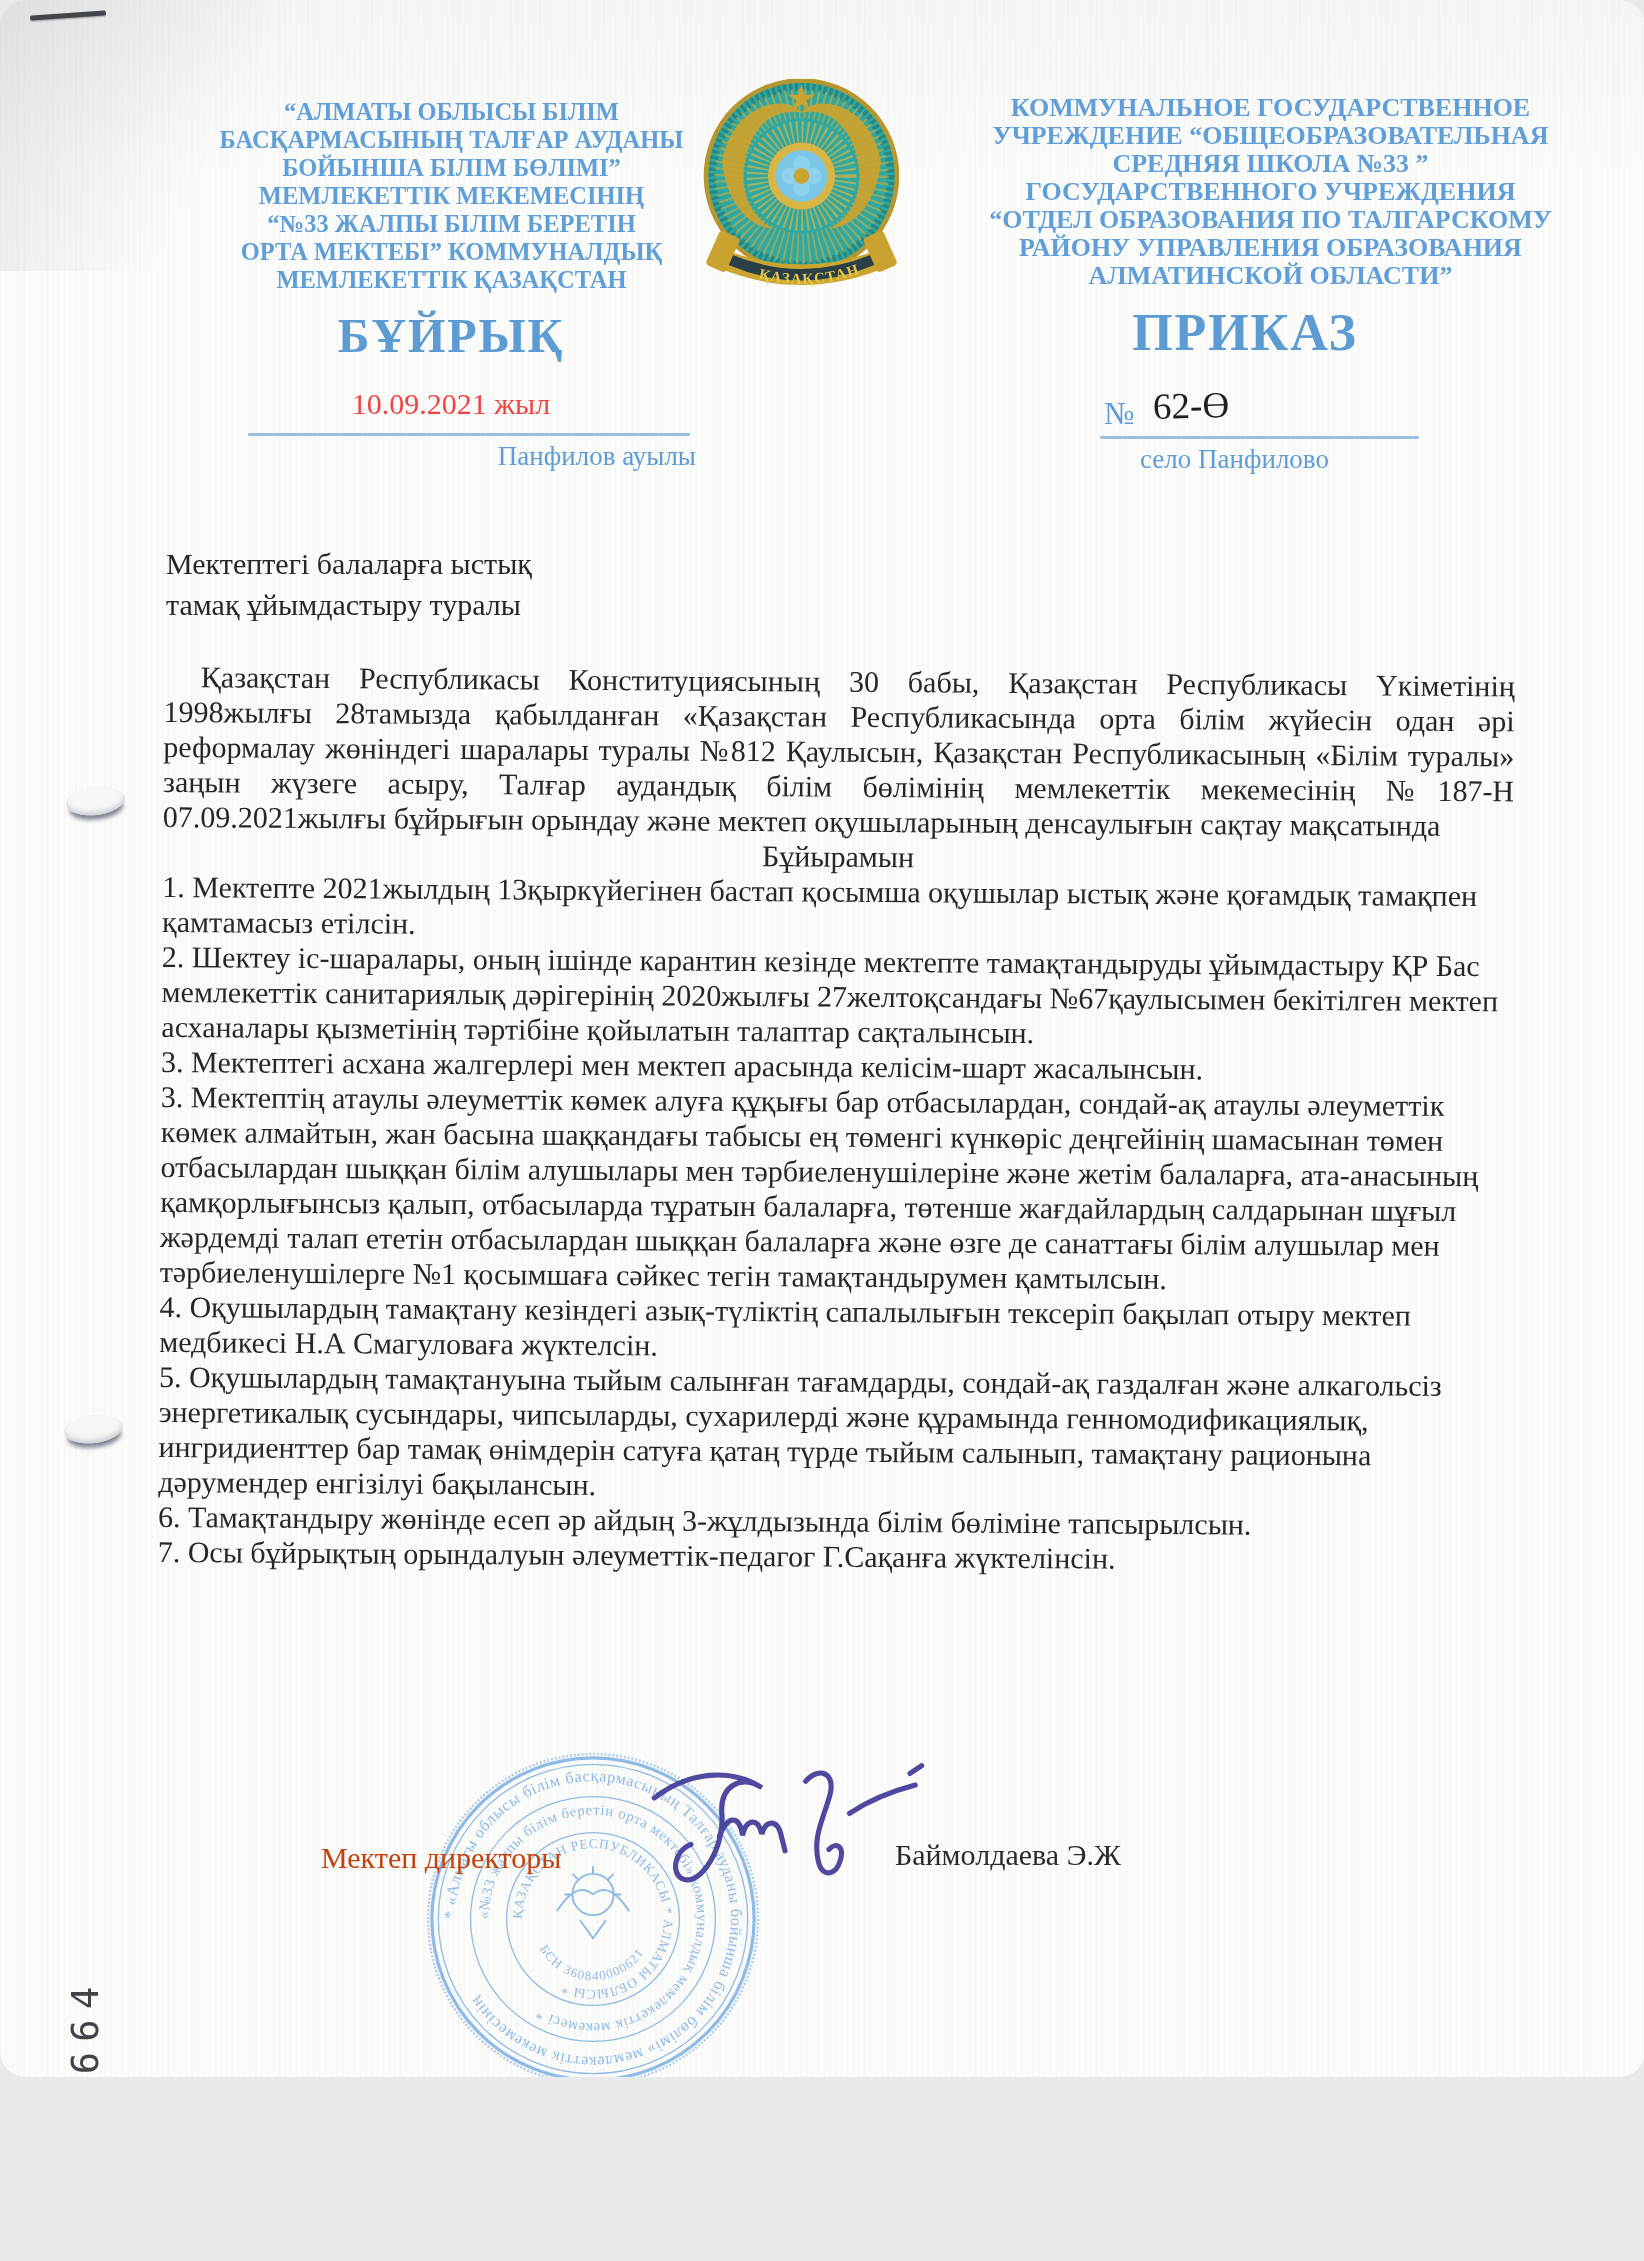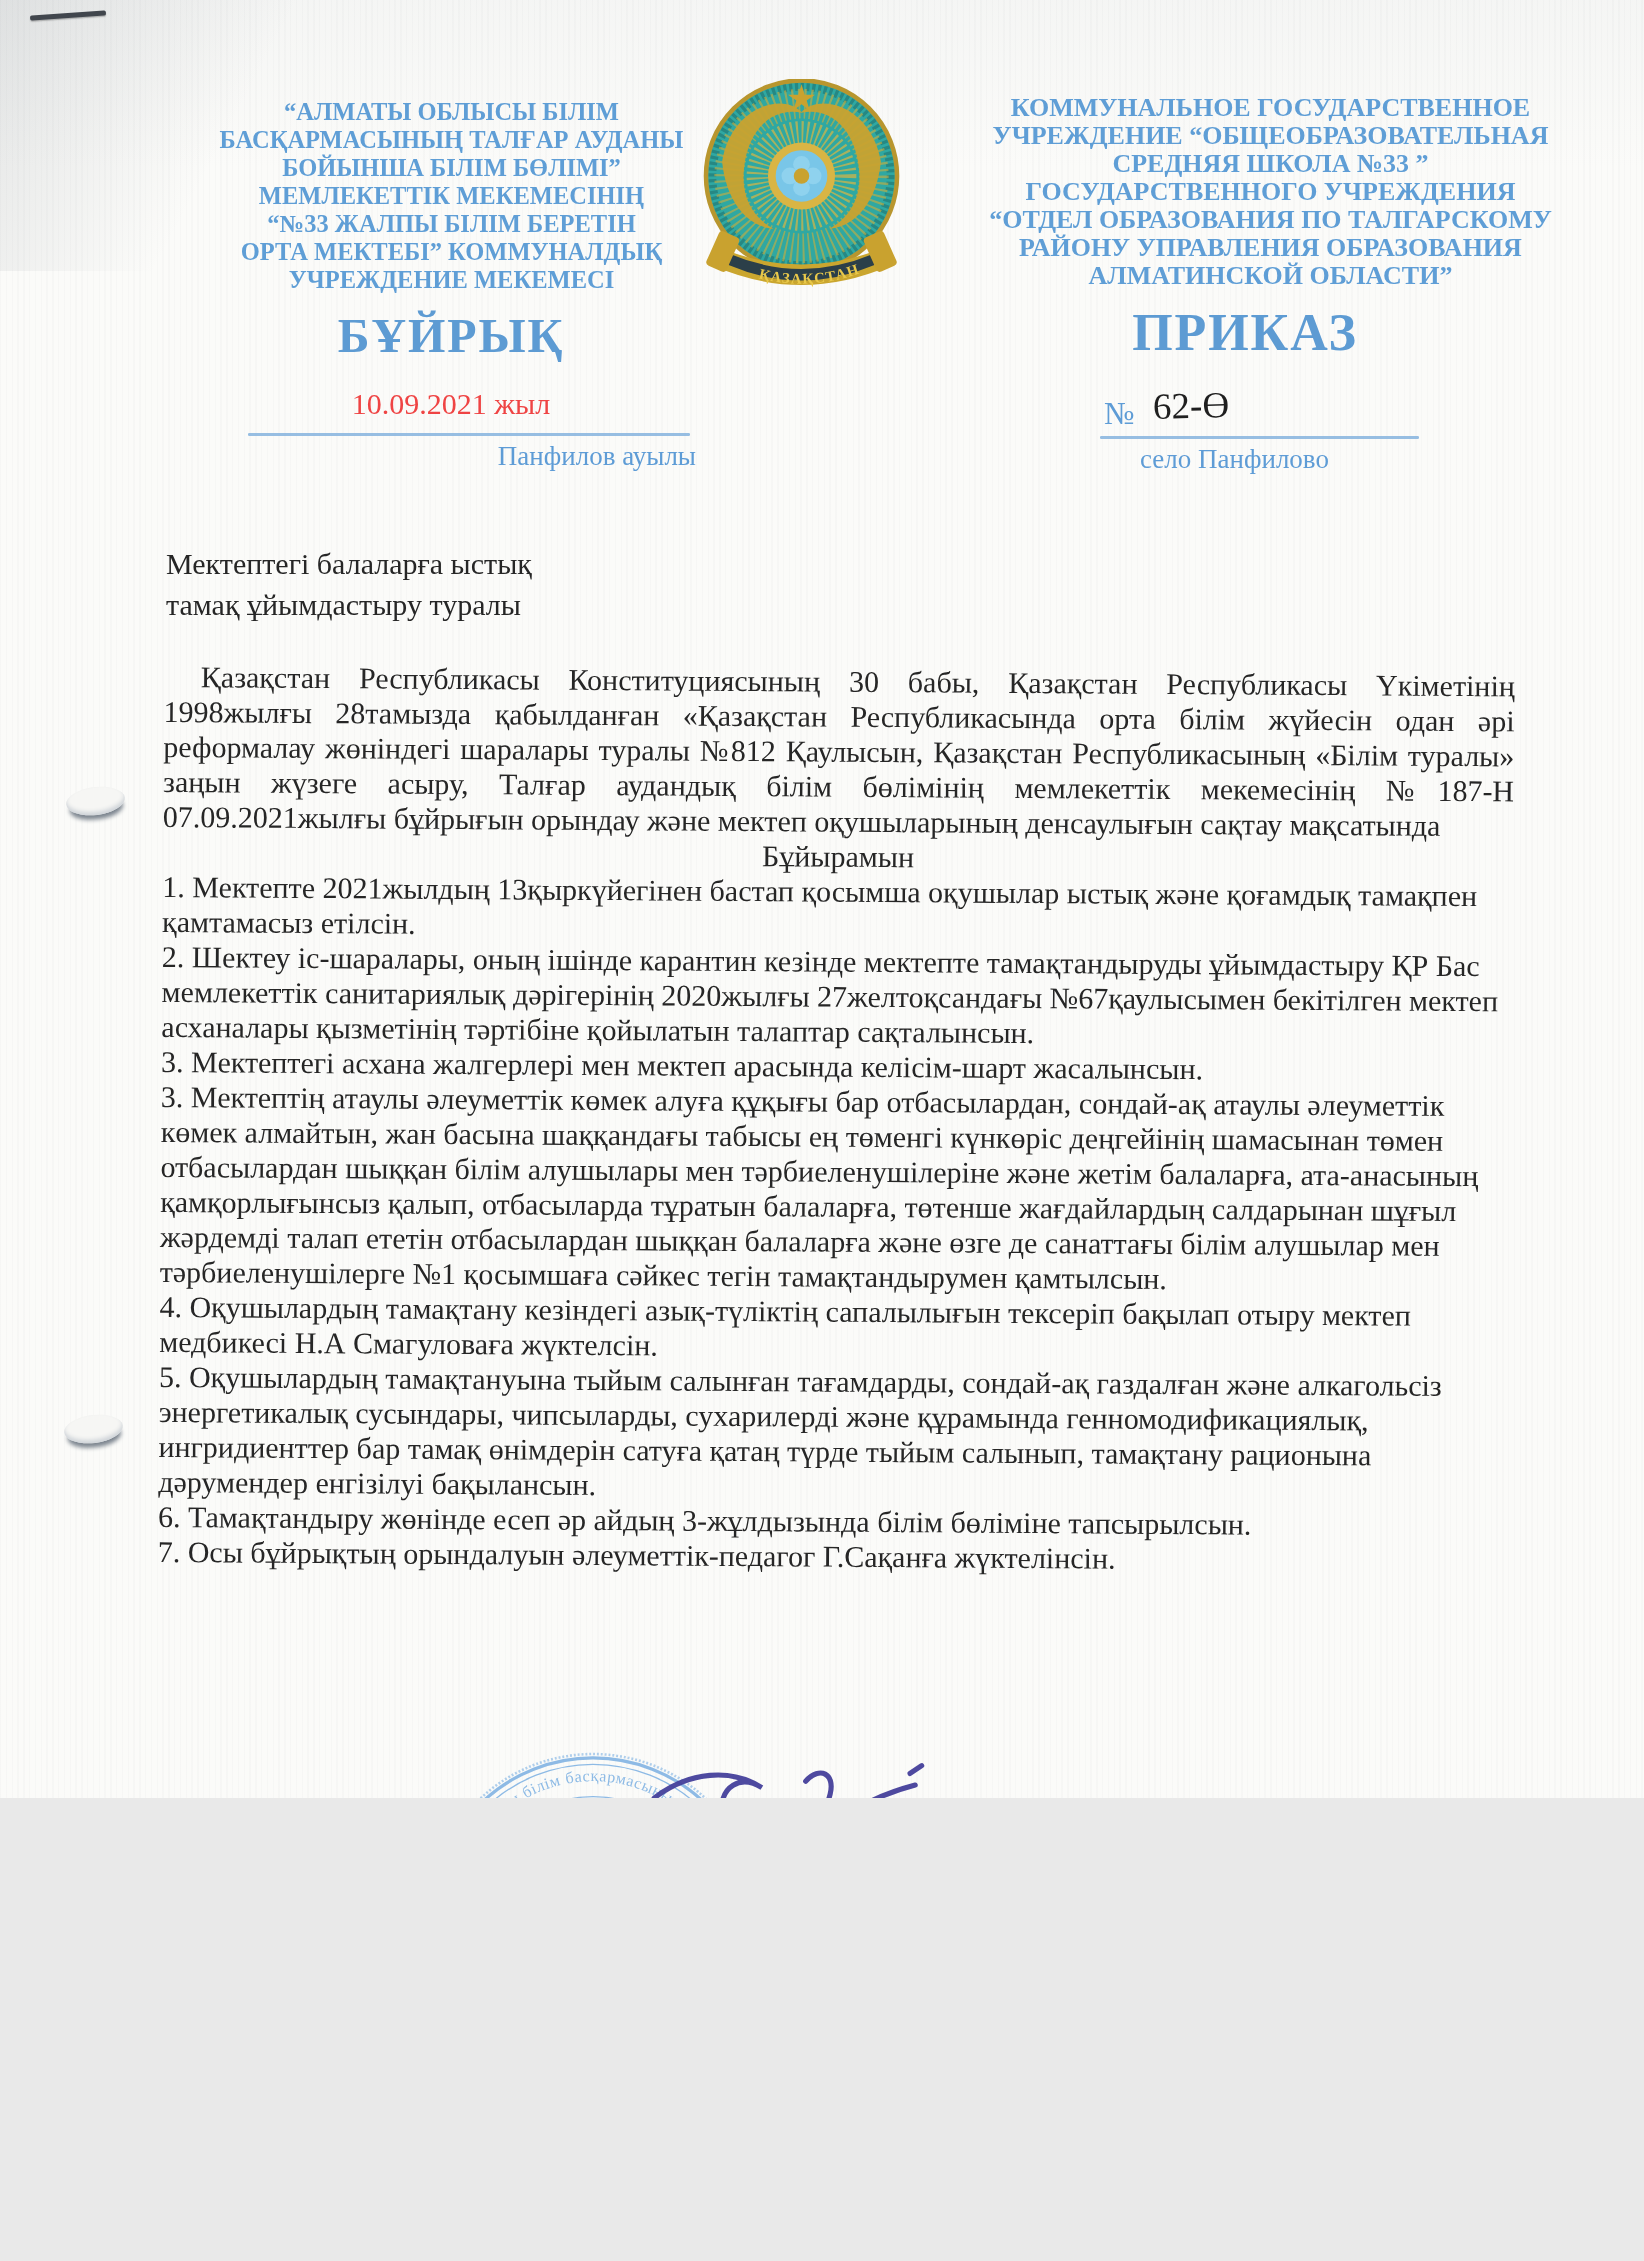--- a/index.html
+++ b/index.html
@@ -1,19 +1,19 @@
 <!DOCTYPE html>
 <html style="font-size:10.3px"><head>
 <meta charset="utf-8">
 <style>
   html,body{margin:0;padding:0;background:#e9e9e9;}
   .page{
-    position:relative; width:1645px; height:1798px; margin:0 auto;
+    position:relative; width:1645px; height:2077px; margin:0 auto;
     background:#fbfbf9; overflow:hidden;
-    font-family:"Liberation Serif","DejaVu Serif",serif; color:#232323;
+    font-family:"Liberation Serif","DejaVu Serif",serif; color:#232323;border-radius:26px;
   }
   .page::before{
     content:""; position:absolute; inset:0; pointer-events:none;
     background:
       repeating-linear-gradient(90deg, rgba(60,70,80,0.025) 0 1.3px, rgba(0,0,0,0) 1.3px 5.8px),
       linear-gradient(180deg, rgba(190,196,202,0.10), rgba(0,0,0,0) 168px);
   }
   .fold-shade{position:absolute;left:0;top:0;width:400px;height:271px;
     background:linear-gradient(118deg, rgba(120,128,136,0.18), rgba(0,0,0,0) 55%);}
   .staple{position:absolute;left:30px;top:13px;width:76px;height:4.5px;background:#41464d;
@@ -67,21 +67,21 @@
   <div class="fold-shade"></div>
   <div class="staple"></div>
 
   <div class="org org-left">
     <div>“АЛМАТЫ ОБЛЫСЫ БІЛІМ</div>
     <div>БАСҚАРМАСЫНЫҢ ТАЛҒАР  АУДАНЫ</div>
     <div>БОЙЫНША БІЛІМ БӨЛІМІ”</div>
     <div>МЕМЛЕКЕТТІК МЕКЕМЕСІНІҢ</div>
     <div>“№33  ЖАЛПЫ БІЛІМ БЕРЕТІН</div>
     <div>ОРТА МЕКТЕБІ”  КОММУНАЛДЫҚ</div>
-    <div>УЧРЕЖДЕНИЕ МЕКЕМЕСІ</div>
+    <div>МЕМЛЕКЕТТІК ҚАЗАҚСТАН</div>
   </div>
 
   <svg class="emblem" width="213" height="223" viewBox="0 0 330 345">
     <circle cx="165" cy="150" r="148" fill="#2fa8a2"></circle>
     <circle cx="165" cy="150" r="148" fill="none" stroke="#b8962e" stroke-width="7"></circle>
     <circle cx="165" cy="150" r="138" fill="none" stroke="#1f6e6a" stroke-width="12" stroke-dasharray="5 4" opacity="0.55"></circle>
     <circle cx="165" cy="150" r="112" fill="none" stroke="#cfae3a" stroke-width="46" stroke-dasharray="3 6" opacity="0.6"></circle>
     <circle cx="165" cy="150" r="68" fill="none" stroke="#d9b544" stroke-width="34" stroke-dasharray="3 5" opacity="0.7"></circle>
     <path d="M42 128 C55 45 135 18 166 52 C120 42 82 78 76 138 C70 188 96 218 122 232 C78 228 48 186 42 128 Z" fill="#c9a22f" opacity="0.95"></path>
     <path d="M288 128 C275 45 195 18 164 52 C210 42 248 78 254 138 C260 188 234 218 208 232 C252 228 282 186 288 128 Z" fill="#c9a22f" opacity="0.95"></path>

